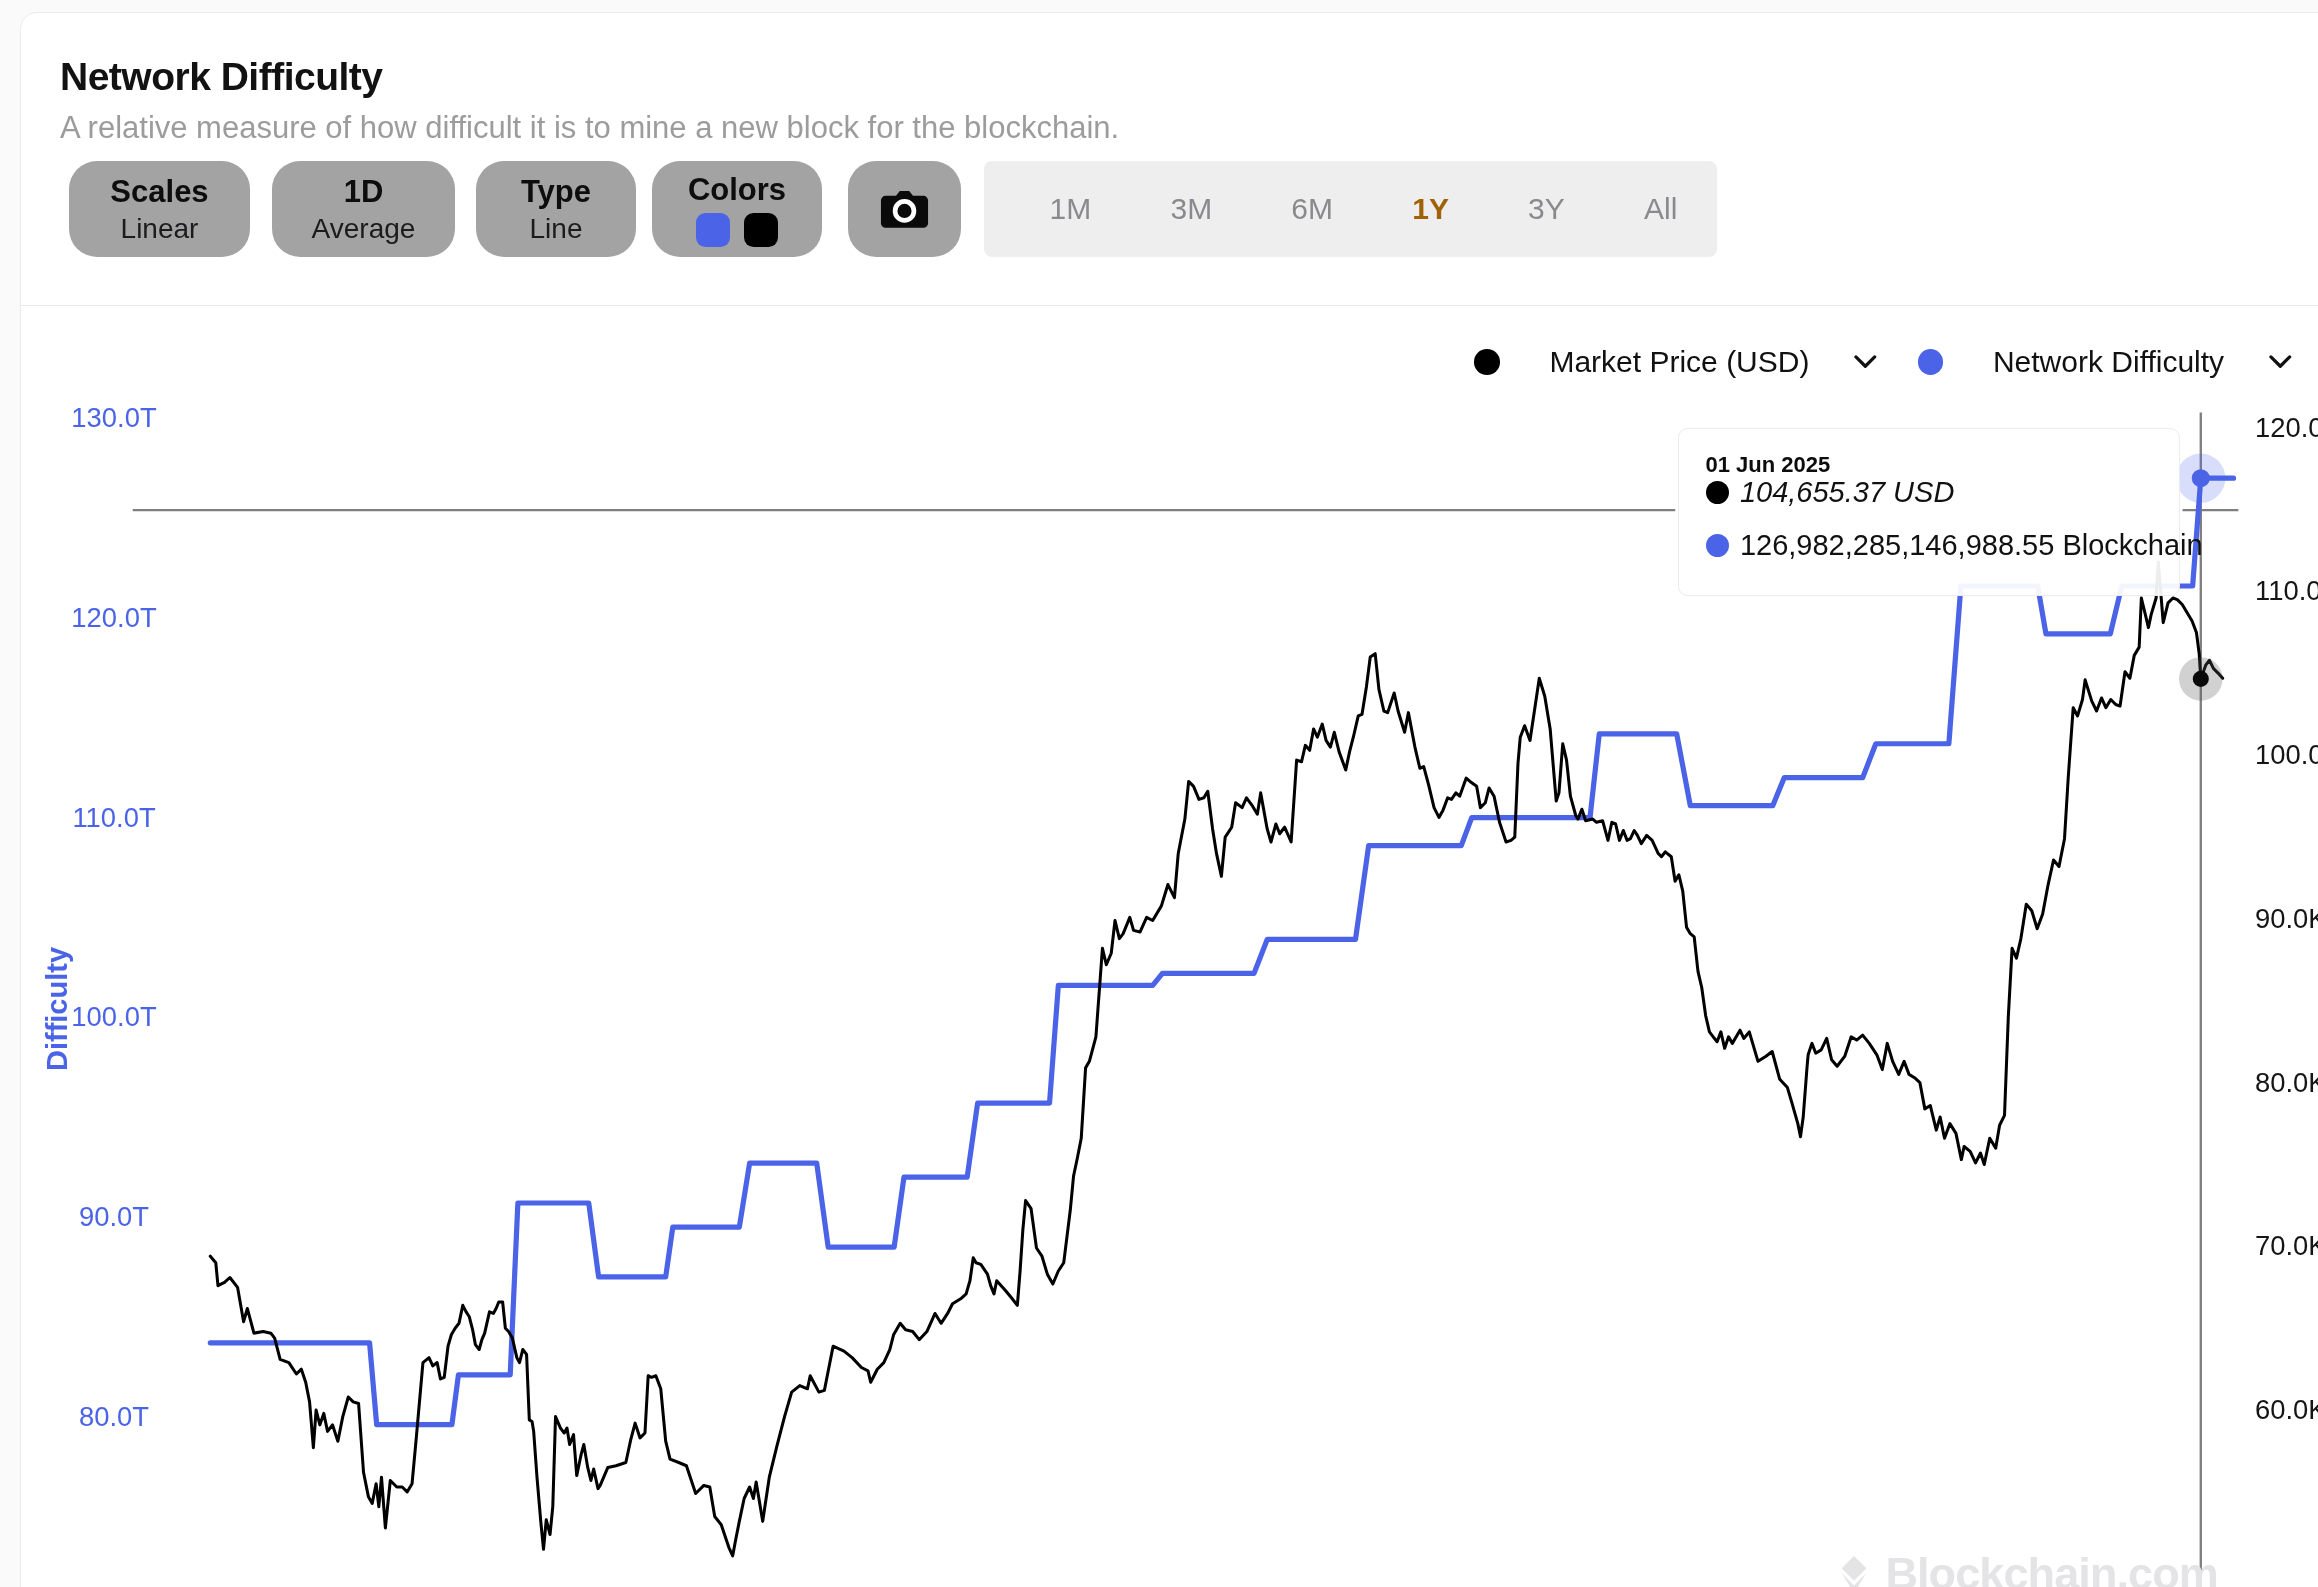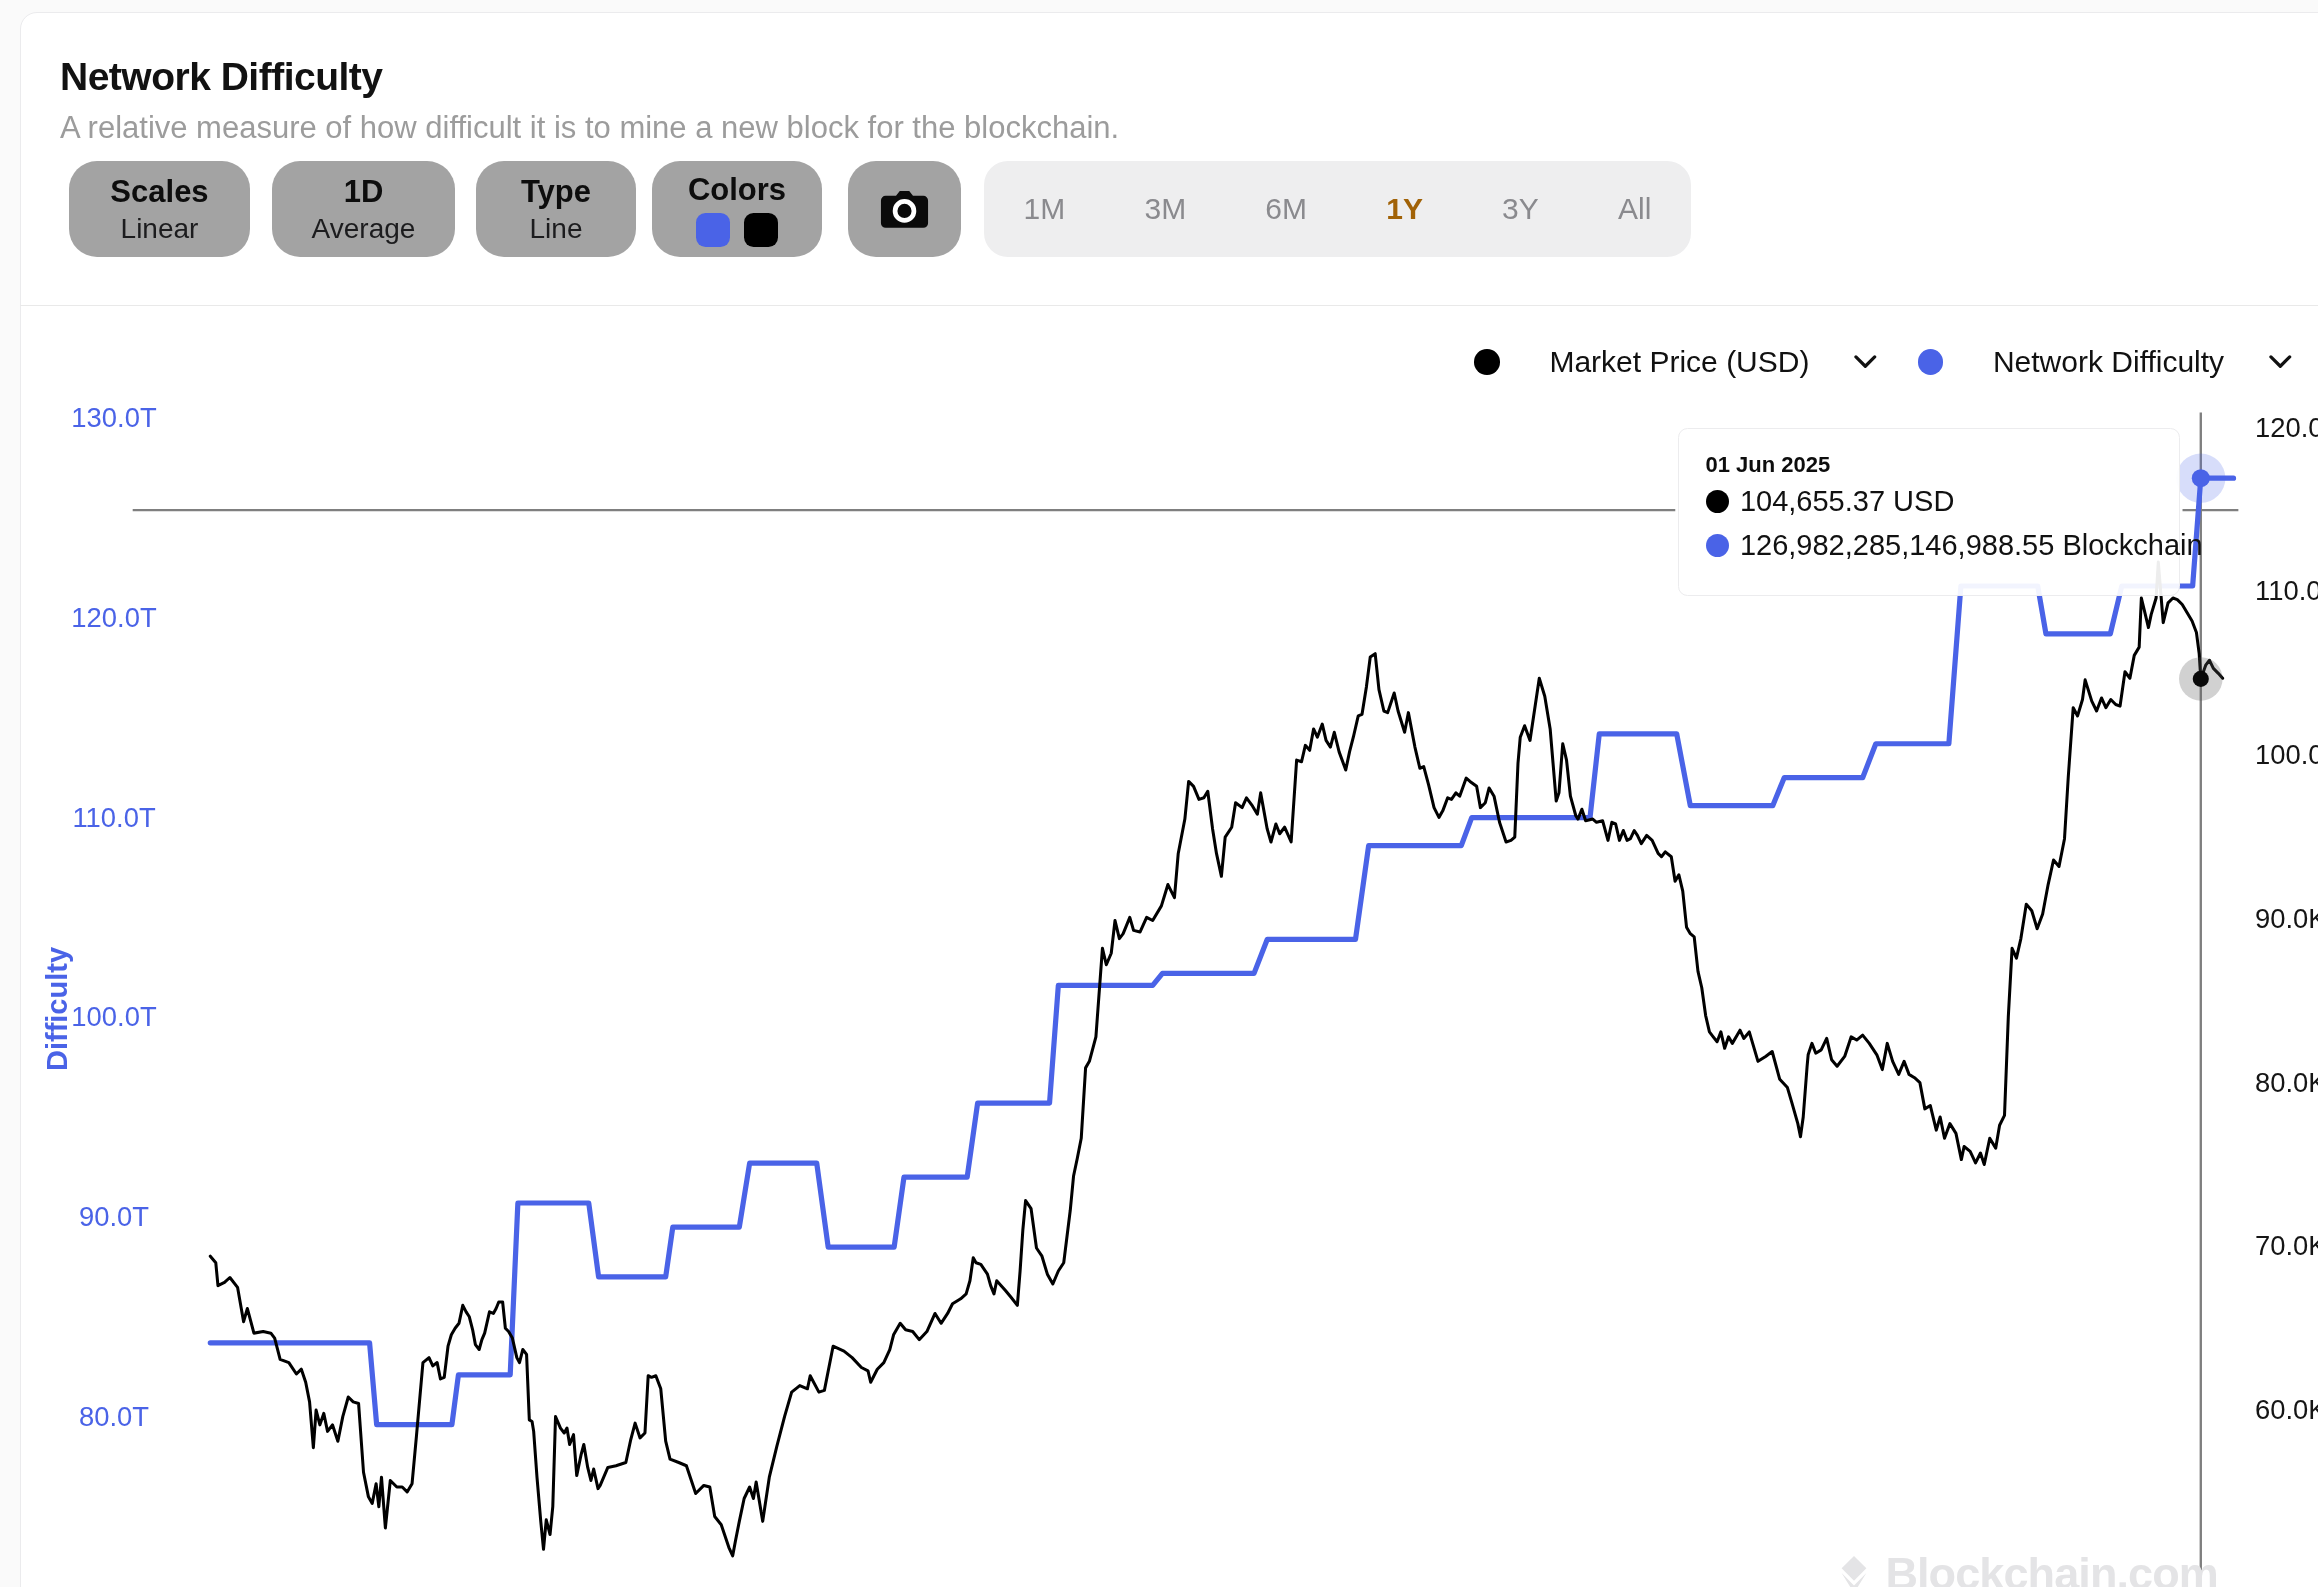--- a/index.html
+++ b/index.html
@@ -23,21 +23,21 @@
     position:absolute;top:161px;height:96px;background:#a3a3a3;border-radius:28px;
     display:flex;flex-direction:column;align-items:center;justify-content:center;
     cursor:pointer;box-sizing:border-box;
   }
   .pill .lab{font-size:31px;font-weight:700;color:#0d0d0d;line-height:38px;}
   .pill .val{font-size:28px;font-weight:400;color:#1c1c1e;line-height:35px;}
   .swatch-row{display:flex;gap:13.2px;margin-top:4.7px;}
   .swatch{width:34px;height:34px;border-radius:9.5px;}
   .ranges{
     position:absolute;left:984px;top:161px;width:707px;height:96px;background:#eeeeef;
-    border-radius:24px;display:flex;align-items:center;justify-content:space-around;
+    border-radius:8px;display:flex;align-items:center;justify-content:space-around;padding-left:26px;
   }
   .range-item{font-size:30px;color:#8a8a8e;cursor:pointer;padding:0 9.5px;}
   .range-item.active{color:#a16207;font-weight:700;}
   .divider{position:absolute;left:20px;top:305px;width:2299px;height:0;border-top:0.9px solid #e9e9e9;}
   .legend{
     position:absolute;top:341px;right:26.5px;height:42px;display:flex;align-items:center;gap:40px;
   }
   .legend-item{display:flex;align-items:center;cursor:pointer;gap:40px;}
   .legend-dot{width:25.6px;height:25.6px;border-radius:50%;margin-right:9.5px;flex:0 0 auto;}
   .legend-label{font-size:30px;color:#111;}
@@ -163,21 +163,21 @@
     <polyline points="222.0,1327.4 227.8,1334.3 230.1,1358.5 237.0,1355.1 242.7,1349.9 250.8,1360.3 257.2,1396.6 261.2,1382.7 268.1,1408.7 277.9,1407.0 286.0,1408.7 290.0,1413.9 295.8,1436.4 305.0,1439.8 313.0,1451.9 318.2,1446.8 322.8,1460.6 326.9,1481.3 330.9,1529.8 333.8,1490.0 337.8,1505.6 341.9,1493.5 345.9,1512.5 351.1,1505.6 356.8,1522.9 362.0,1496.9 367.8,1476.2 373.0,1481.3 378.7,1483.1 383.9,1555.7 389.1,1581.7 393.1,1588.6 397.2,1567.8 400.1,1592.1 402.9,1560.9 407.0,1614.6 412.2,1564.4 419.1,1571.3 424.8,1571.3 430.0,1576.5 435.2,1567.8 439.8,1517.7 446.7,1439.8 453.1,1434.6 457.1,1443.3 461.7,1439.8 465.2,1457.1 469.2,1455.4 473.2,1422.5 476.7,1410.4 480.7,1403.5 484.8,1398.3 488.8,1379.3 492.3,1386.2 495.7,1391.4 499.2,1405.2 502.1,1420.8 506.1,1426.0 509.0,1415.6 511.9,1408.7 517.0,1386.2 521.1,1387.9 524.0,1382.7 526.8,1375.8 530.9,1375.8 533.8,1403.5 537.2,1407.0 541.2,1413.9 545.9,1434.6 548.7,1439.8 552.2,1426.0 556.2,1431.2 559.1,1500.4 562.0,1502.1 563.7,1512.5 567.2,1560.9 571.2,1607.6 574.1,1637.1 577.0,1605.9 581.0,1621.5 583.9,1592.1 586.8,1496.9 592.0,1509.0 596.0,1514.2 598.9,1509.0 601.7,1526.3 605.8,1516.0 609.2,1559.2 613.9,1536.7 616.7,1526.3 620.8,1550.6 624.2,1564.4 627.1,1552.3 631.7,1573.0 634.0,1569.6 642.1,1550.6 650.7,1548.8 661.1,1545.4 666.3,1521.1 670.9,1503.8 676.1,1519.4 681.3,1514.2 684.7,1453.7 688.2,1455.4 692.8,1453.7 698.0,1467.5 703.2,1522.9 707.8,1541.9 717.0,1545.4 725.1,1548.8 734.9,1578.2 743.5,1569.6 749.8,1571.3 755.0,1602.5 761.9,1611.1 770.0,1635.3 774.0,1644.0 776.9,1628.4 781.0,1607.6 786.1,1583.4 791.9,1571.3 795.9,1583.4 798.8,1566.1 805.7,1607.6 812.7,1560.9 820.7,1528.1 828.8,1496.9 836.3,1471.0 844.9,1464.1 853.0,1467.5 855.9,1453.7 865.1,1471.0 870.9,1469.2 880.1,1422.5 891.6,1427.7 900.2,1434.6 910.0,1445.0 917.0,1448.5 919.8,1460.6 926.8,1446.8 933.7,1439.8 940.0,1426.0 944.0,1410.4 951.0,1398.3 956.7,1405.2 964.2,1407.0 971.1,1415.6 979.2,1407.0 987.8,1387.9 994.2,1398.3 1001.1,1387.9 1006.3,1377.6 1014.9,1372.4 1020.7,1367.2 1024.7,1353.3 1028.2,1329.1 1031.1,1334.3 1036.2,1336.0 1043.2,1346.4 1046.6,1358.5 1050.1,1367.2 1053.0,1353.3 1062.2,1363.7 1067.9,1370.6 1074.8,1379.3 1077.7,1343.0 1080.6,1299.7 1083.5,1268.6 1089.3,1277.2 1095.0,1318.7 1100.8,1327.4 1106.5,1346.4 1112.3,1356.8 1118.1,1343.0 1123.8,1334.3 1130.7,1278.9 1134.2,1242.6 1138.2,1223.6 1142.3,1202.8 1146.9,1128.4 1150.9,1121.5 1157.8,1095.6 1164.7,1002.1 1168.8,1019.4 1174.0,1007.3 1178.0,972.7 1182.6,991.8 1186.6,986.6 1193.6,969.3 1197.6,983.1 1204.5,984.8 1211.4,969.3 1217.8,972.7 1227.0,957.2 1233.9,934.7 1240.8,948.5 1244.8,901.8 1251.8,865.5 1255.8,825.7 1261.0,830.9 1266.7,844.7 1271.9,843.0 1276.0,836.1 1281.1,875.9 1285.2,901.8 1290.4,926.0 1294.4,884.5 1301.3,874.1 1305.4,848.2 1312.3,853.4 1316.9,843.0 1323.2,851.6 1328.4,860.3 1331.9,837.8 1338.8,875.9 1342.8,889.7 1348.0,870.7 1352.0,881.0 1357.2,874.1 1364.1,889.7 1369.9,803.2 1375.1,804.9 1379.1,787.6 1383.7,792.8 1387.8,770.3 1391.8,779.0 1397.0,765.1 1401.0,782.4 1405.6,789.4 1409.7,773.8 1414.8,794.5 1421.8,813.6 1425.8,794.5 1429.8,779.0 1435.0,756.5 1439.0,754.8 1443.7,725.3 1447.7,694.2 1452.9,690.7 1456.9,728.8 1462.1,751.3 1466.1,753.0 1473.0,732.3 1477.1,751.3 1484.0,773.8 1488.0,753.0 1494.9,789.4 1500.1,811.8 1504.2,810.1 1509.3,829.1 1515.1,853.4 1520.3,863.7 1524.3,856.8 1529.5,843.0 1533.5,844.7 1538.2,837.8 1542.2,841.3 1549.1,822.2 1553.1,825.7 1560.1,830.9 1564.1,853.4 1569.3,848.2 1573.3,832.6 1578.5,841.3 1584.3,868.9 1591.2,889.7 1596.4,888.0 1600.4,884.5 1603.8,806.6 1606.2,779.0 1610.8,766.9 1616.5,782.4 1626.3,716.7 1632.1,735.7 1637.8,770.3 1644.2,846.4 1647.1,837.8 1651.1,785.9 1655.1,803.2 1659.2,841.3 1664.9,862.0 1667.2,865.5 1671.3,855.1 1675.3,867.2 1682.8,865.5 1686.8,868.9 1693.2,867.2 1698.9,888.0 1703.0,868.9 1707.0,870.7 1711.0,888.0 1715.1,877.6 1719.1,888.0 1722.6,886.2 1726.6,877.6 1730.0,882.8 1734.1,891.4 1739.8,882.8 1745.6,888.0 1751.9,901.8 1755.4,905.3 1759.4,900.1 1765.8,905.3 1769.8,931.2 1773.8,924.3 1777.9,941.6 1781.9,979.7 1785.9,986.6 1790.0,990.0 1794.0,1026.4 1798.0,1043.7 1802.1,1073.1 1806.1,1090.4 1810.1,1095.6 1814.2,1100.8 1818.2,1090.4 1822.2,1107.7 1826.3,1095.6 1830.3,1102.5 1838.4,1088.6 1842.4,1097.3 1848.2,1090.4 1857.4,1121.5 1865.5,1116.3 1872.4,1111.1 1880.4,1140.5 1888.5,1149.2 1893.1,1164.8 1899.5,1187.3 1902.3,1201.1 1905.2,1180.3 1909.3,1126.7 1910.4,1114.6 1914.4,1102.5 1918.5,1112.9 1924.2,1109.4 1930.0,1097.3 1935.2,1119.8 1941.0,1126.7 1949.0,1116.3 1955.9,1095.6 1961.7,1099.0 1968.0,1093.8 1975.0,1102.5 1983.0,1114.6 1988.8,1130.2 1994.0,1102.5 1999.7,1121.5 2006.1,1135.3 2011.8,1121.5 2017.0,1135.3 2022.8,1138.8 2028.5,1144.0 2033.7,1171.7 2039.5,1168.2 2045.8,1194.2 2049.9,1180.3 2054.5,1202.8 2060.2,1187.3 2066.6,1197.6 2072.3,1225.3 2075.2,1211.5 2081.6,1216.7 2087.3,1228.8 2092.5,1218.4 2096.5,1230.5 2102.3,1202.8 2108.6,1213.2 2112.7,1189.0 2117.9,1178.6 2121.9,1074.8 2125.9,1002.1 2130.5,1012.5 2135.2,991.8 2140.9,955.4 2146.7,962.4 2152.4,981.4 2158.2,965.8 2164.0,934.7 2169.7,908.7 2175.5,915.6 2181.3,886.2 2185.3,820.5 2190.5,747.8 2195.1,756.5 2200.3,739.2 2203.1,718.4 2210.1,740.9 2215.2,751.3 2220.4,737.5 2225.0,747.8 2230.2,739.2 2235.4,744.4 2240.0,746.1 2245.2,709.8 2250.4,716.7 2255.0,692.5 2260.2,683.8 2262.5,631.9 2265.4,644.0 2270.0,663.1 2272.9,649.2 2278.1,631.9 2280.4,593.9 2285.6,657.9 2290.7,637.1 2295.9,631.9 2300.5,633.6 2305.7,638.8 2310.9,647.5 2316.1,656.1 2320.7,668.3 2323.6,690.7 2325.3,717.4 2330.5,702.9 2334.5,697.7 2338.6,706.3 2343.8,711.5 2348.4,716.7" fill="none" stroke="#000000" stroke-width="3.2" stroke-linejoin="round" stroke-linecap="round" clip-path="url(#plotclip)"></polyline>
     <circle cx="2325.3125" cy="505.3" r="26" fill="rgba(74,99,231,0.22)"></circle>
     <circle cx="2325.3125" cy="505.3" r="9.5" fill="#4a63e7"></circle>
     <circle cx="2325.3125" cy="717.3820000000001" r="23" fill="rgba(90,90,90,0.28)"></circle>
     <circle cx="2325.3125" cy="717.3820000000001" r="8.5" fill="#0a0a0a"></circle>
   </svg>
 
 <div class="tooltip">
   <div class="tooltip-date">01 Jun 2025</div>
   <div id="tooltip-rows">
-      <div class="tooltip-row" style="top: 56px;">
+      <div class="tooltip-row" style="top: 47px; font-style: italic;">
         <span class="dot" style="background:#000000"></span>
         <span class="txt">104,655.37 USD</span>
       </div>
       <div class="tooltip-row" style="top: 100px;">
         <span class="dot" style="background:#4a63e7"></span>
         <span class="txt">126,982,285,146,988.55 Blockchain</span>
       </div>
     </div>
 </div>
 

